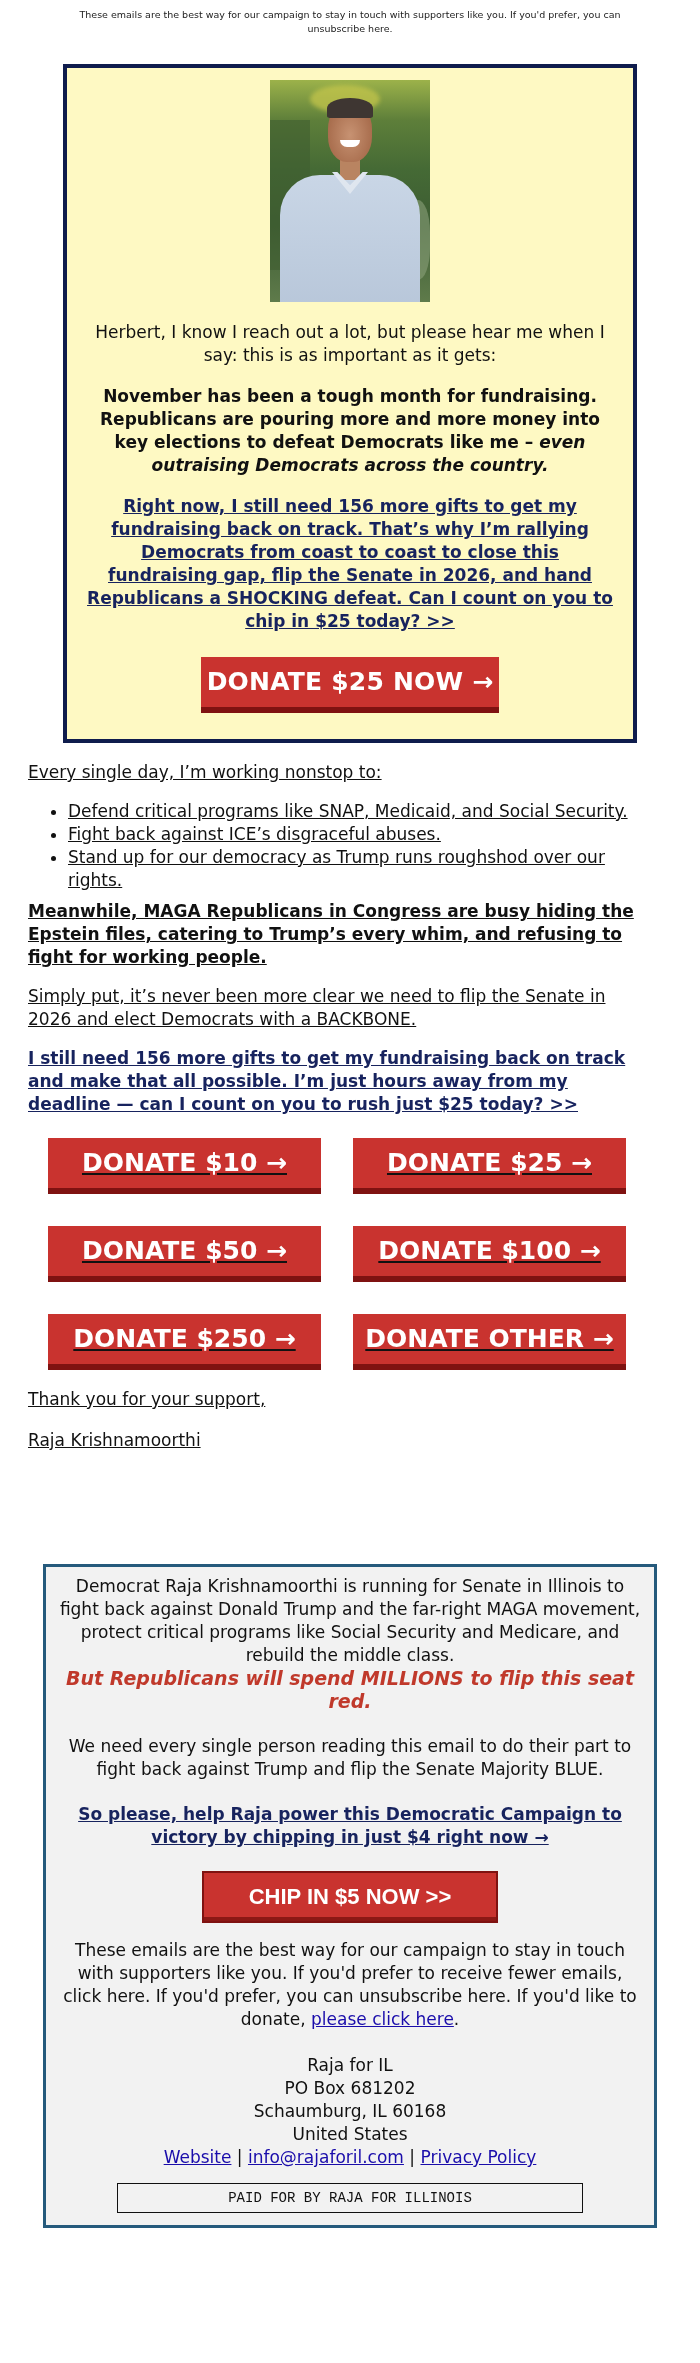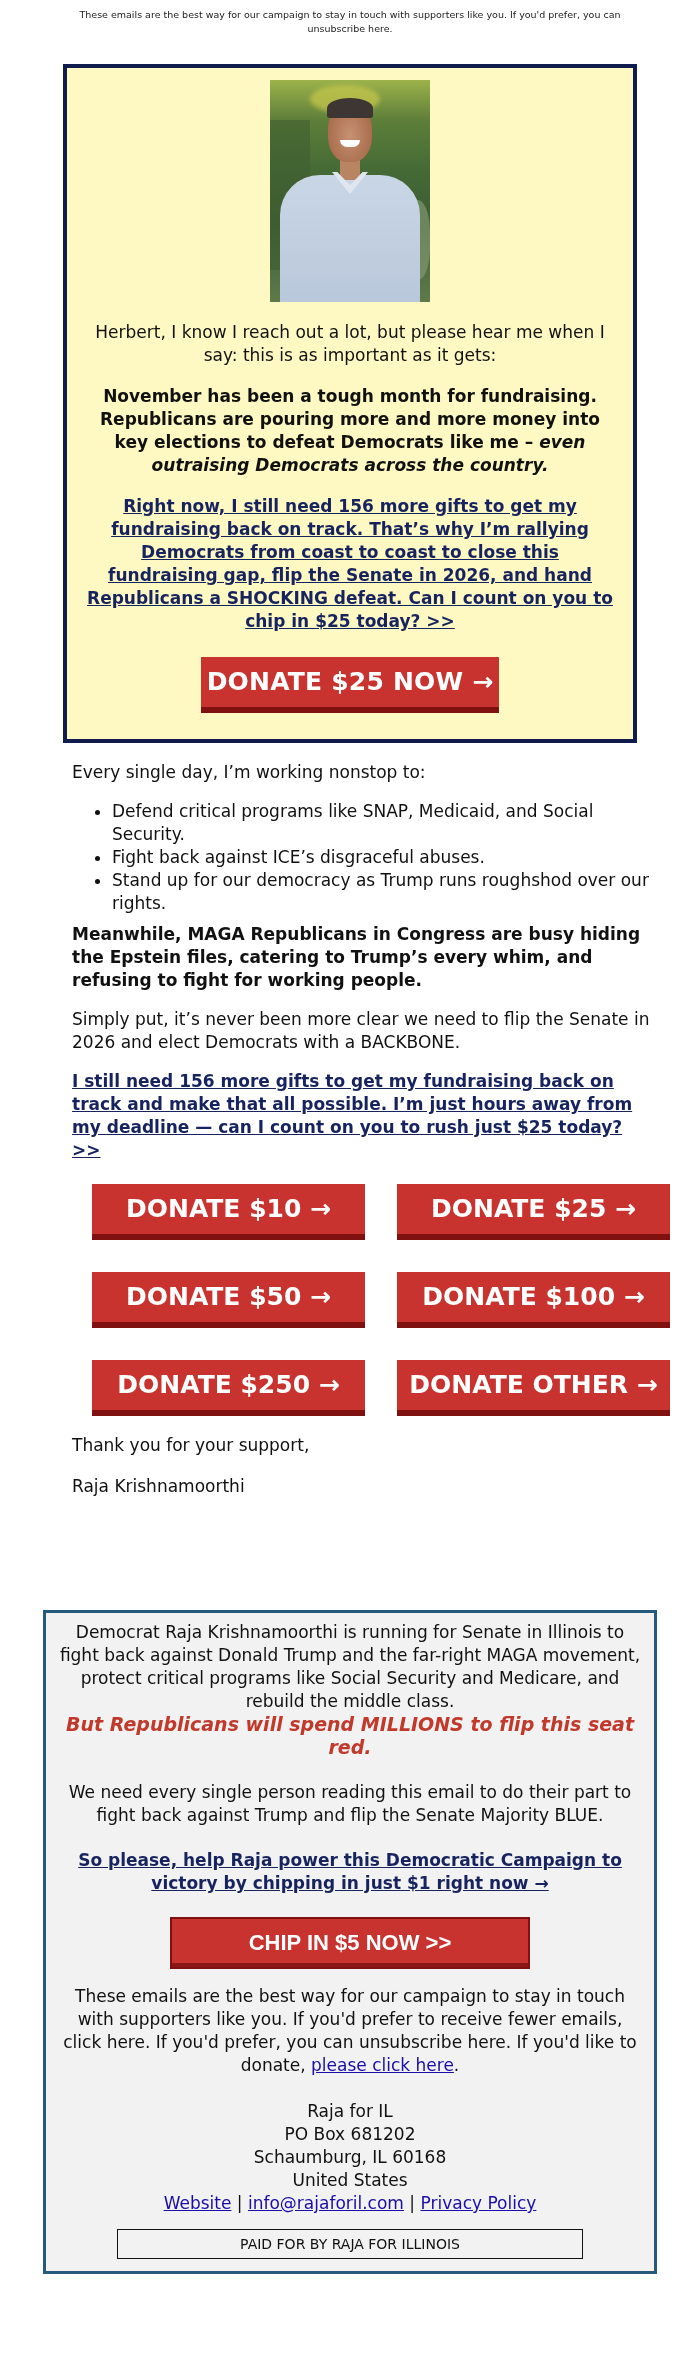--- a/index.html
+++ b/index.html
@@ -95,21 +95,22 @@
   }
   .hero-btn {
     margin-top: 24px;
     width: 298px;
     height: 56px;
     line-height: 50px;
     font-size: 25px;
     letter-spacing: .2px;
   }
   .body {
-    padding: 10px 50px 0 72px;
+    padding: 10px 50px 0 28px;
+    text-decoration: underline;
   }
   .body p, .body li {
     font-size: 17px;
     line-height: 23px;
   }
   .body .p-intro { margin-top: 8px; }
   .body ul { margin: 16px 0 0 40px; list-style: disc; }
   .body .p-bold { margin-top: 8px; font-weight: bold; }
   .body .p-simple { margin-top: 16px; }
   .body .p-link {
@@ -150,21 +151,21 @@
   }
   .footer-box .f-p2 { margin-top: 22px; }
   .footer-box .f-link {
     display:block; margin-top: 22px;
     font-size: 17px; line-height: 23px;
     color: #17235e; font-weight: bold; text-decoration: underline;
   }
   .chip-btn {
     display: block;
     margin: 0 auto;
-    width: 360px;
+    width: 296px;
     height: 52px;
     line-height: 48px;
     font-family: "Liberation Sans", sans-serif;
     font-size: 22px;
     border: 2px solid #7f1211;
     box-shadow: inset 0 -4px 0 #8c1815;
   }
   .chip1 { margin-top: 22px; }
   .chip2 { margin-top: 13px; }
   .footer-box .f-small {
@@ -174,20 +175,21 @@
   .footer-box .f-small a { color: #1a0dab; text-decoration: underline; }
   .address { margin-top: 23px; font-size: 17px; line-height: 23px; }
   .address a { color: #1a0dab; text-decoration: underline; }
   .paid-box {
     margin: 14px auto 6px auto;
     width: 466px;
     border: 1.5px solid #111;
     font-size: 14px;
     line-height: 28px;
     color: #111;
+    font-family: Liberation Mono, monospace;
   }
 </style>
 </head>
 <body>
 
 <div class="preheader">These emails are the best way for our campaign to stay in touch with supporters like you. If you'd prefer, you can unsubscribe here.</div>
 
 <div class="hero">
   <div class="hero-photo" title="Photo of Raja Krishnamoorthi smiling outdoors">
     <div class="leaf1"></div>
@@ -227,21 +229,21 @@
   </div>
 
   <p class="sign-thanks">Thank you for your support,</p>
   <p class="sign-name">Raja Krishnamoorthi</p>
 </div>
 
 <div class="footer-box">
   <p class="f-p">Democrat Raja Krishnamoorthi is running for Senate in Illinois to fight back against Donald Trump and the far-right MAGA movement, protect critical programs like Social Security and Medicare, and rebuild the middle class.</p>
   <p class="f-red">But Republicans will spend MILLIONS to flip this seat red.</p>
   <p class="f-p f-p2">We need every single person reading this email to do their part to fight back against Trump and flip the Senate Majority BLUE.</p>
-  <a class="f-link" href="#">So please, help Raja power this Democratic Campaign to victory by chipping in just $1 right now →</a>
+  <a class="f-link" href="#">So please, help Raja power this Democratic Campaign to victory by chipping in just $4 right now →</a>
   <a class="btn-red chip-btn chip1" href="#">CHIP IN $5 NOW &gt;&gt;</a>
   <p class="f-small"><span>These emails are the best way for our campaign to stay in touch with supporters like you. If you'd prefer to receive fewer emails, click here. If you'd prefer, you can unsubscribe here. If you'd like to donate, </span><a href="#">please click here</a><span>.</span></p>
   <div class="address">
     <div>Raja for IL</div>
     <div>PO Box 681202</div>
     <div>Schaumburg, IL 60168</div>
     <div>United States</div>
     <div>
       <a href="#">Website</a><span> | </span><a href="#">info@rajaforil.com</a><span> | </span><a href="#">Privacy Policy</a>
     </div>

